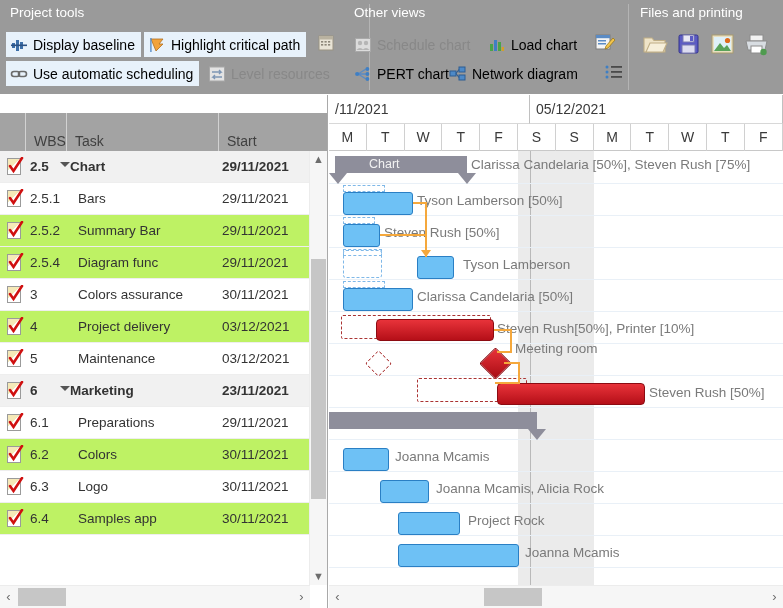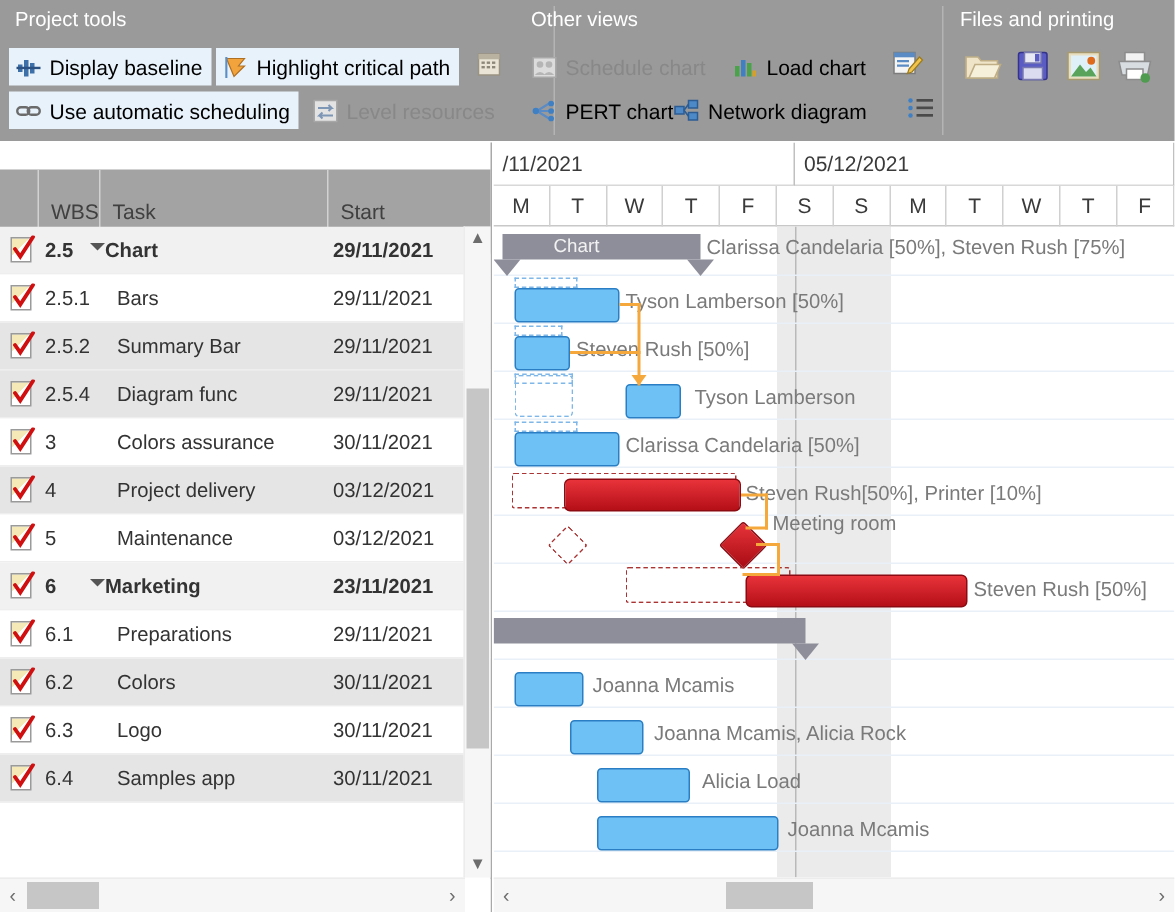--- a/index.html
+++ b/index.html
@@ -32,21 +32,21 @@
   .tbl{position:absolute;left:0;top:95px;width:328px;height:513px;background:#fff;
     border-right:1px solid #a9a9a9;box-sizing:border-box;}
   .tbl-head{position:absolute;left:0;top:0;right:0;height:56px;background:#a3a3a3;
     border-bottom:1px solid #c8c8c8;box-sizing:border-box;margin-top:18px;}
   .th{position:absolute;top:0;bottom:0;display:flex;align-items:center;
     font-size:14px;color:#404040;padding-left:8px;box-sizing:border-box;
     border-right:1px solid #d2d2d2;}
   .rows{position:absolute;left:0;top:56px;right:0;bottom:23px;overflow:hidden;}
   .row{position:relative;height:32px;display:flex;align-items:center;
     box-sizing:border-box;border-bottom:1px solid #eee;}
-  .row.alt{background:#e5e5e5;}
+  .row.alt{background:#bef264;}
   .row.white{background:#fff;}
   .row.sum{font-weight:bold;background:#f1f1f1;}
   .c-ico{position:absolute;left:6px;top:7px;width:19px;height:18px;}
   .c-wbs{position:absolute;left:30px;font-size:13.5px;color:#333;}
   .c-task{position:absolute;left:70px;font-size:13.5px;color:#333;}
   .c-start{position:absolute;left:222px;font-size:13.5px;color:#333;}
   .tri{position:absolute;left:60px;top:11px;width:0;height:0;
     border-left:5px solid transparent;border-right:5px solid transparent;
     border-top:5px solid #555;}
 
@@ -491,21 +491,21 @@
         <div class="lnk" style="left:175px;top:211px;width:16px;height:2px;"></div>
         <div class="lnk" style="left:189px;top:211px;width:2px;height:22px;"></div>
         <div class="lnk" style="left:166px;top:231px;width:25px;height:2px;"></div>
         <div class="sumbar" style="left:0px;top:261px;width:208px;"></div>
         <div class="sumcap" style="left:199px;top:278px;"></div>
         <div class="bar blue" style="left:14px;top:297px;width:46px;"></div>
         <div class="rlbl" style="left:66px;top:298px;">Joanna Mcamis</div>
         <div class="bar blue" style="left:51px;top:329px;width:49px;"></div>
         <div class="rlbl" style="left:107px;top:330px;">Joanna Mcamis, Alicia Rock</div>
         <div class="bar blue" style="left:69px;top:361px;width:62px;"></div>
-        <div class="rlbl" style="left:139px;top:362px;">Alicia Load</div>
+        <div class="rlbl" style="left:139px;top:362px;">Project Rock</div>
         <div class="bar blue" style="left:69px;top:393px;width:121px;"></div>
         <div class="rlbl" style="left:196px;top:394px;">Joanna Mcamis</div>
       </div>
 
     <div class="sb sb-h" style="left:0;right:0;bottom:0;height:22px;">
       <div class="arh" style="left:0;">‹</div>
       <div class="thumb" style="left:155px;top:2px;width:58px;height:18px;"></div>
       <div class="arh" style="right:0;">›</div>
     </div>
   </div>

